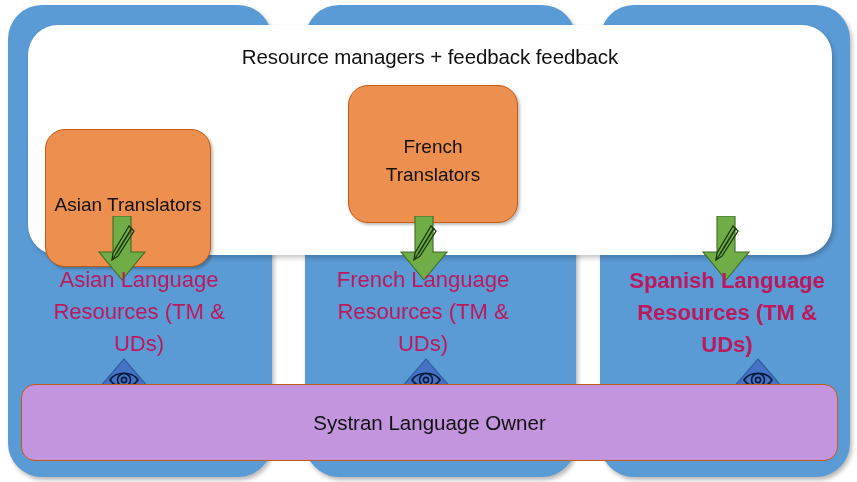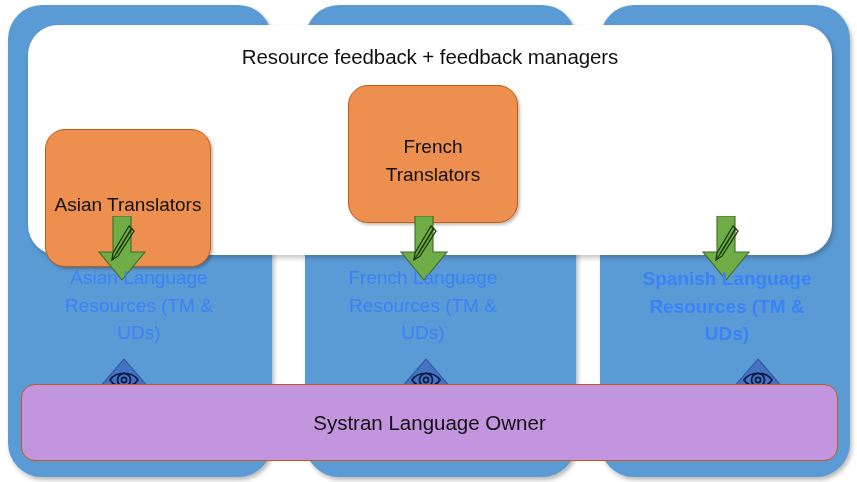--- a/index.html
+++ b/index.html
@@ -98,22 +98,22 @@
     height: 64px;
   }
   #blue-arrow-asian   { left: 96px;  top: 358px; }
   #blue-arrow-french  { left: 398px; top: 358px; }
   #blue-arrow-spanish { left: 730px; top: 358px; }
 
   
   .resource-label {
     position: absolute;
     text-align: center;
-    color: #3b82f6;
-    font-size: 19px;
+    color: #be185d;
+    font-size: 22px;
     line-height: 1.45;
     white-space: pre-line;
   }
   #resource-label-asian   { left: 30px;  top: 264px; width: 218px; }
   #resource-label-french  { left: 312px; top: 264px; width: 222px; }
   #resource-label-spanish { left: 618px; top: 265px; width: 218px; font-weight: bold; }
 
   
   #product-owner-bar {
     position: absolute;
@@ -137,21 +137,21 @@
 </head>
 <body>
 
 <div id="stage">
 
   <div class="blue-panel" id="blue-panel-1"></div>
   <div class="blue-panel" id="blue-panel-2"></div>
   <div class="blue-panel" id="blue-panel-3"></div>
 
   <div id="white-panel">
-    <div id="managers-title">Resource feedback + feedback managers</div>
+    <div id="managers-title">Resource managers + feedback feedback</div>
   </div>
 
   <div class="orange-box" id="orange-box-asian">
     <div class="label">Asian
 Translators</div>
   </div>
   <div class="orange-box" id="orange-box-french">
     <div class="label">French
 Translators</div>
   </div>

